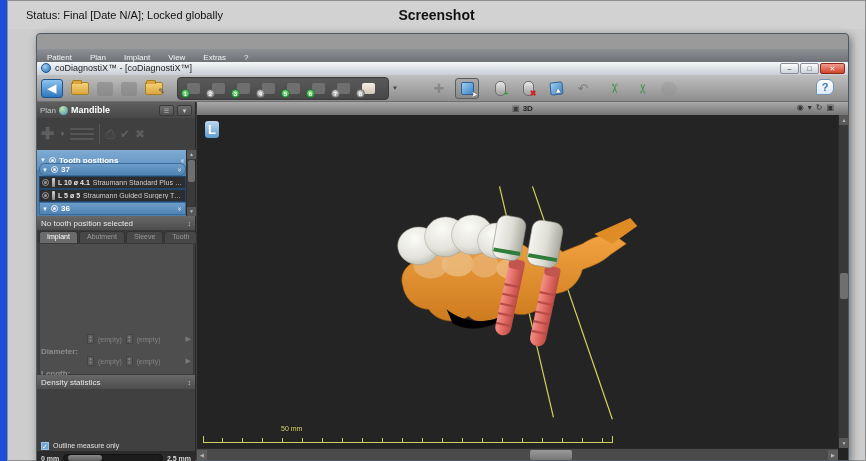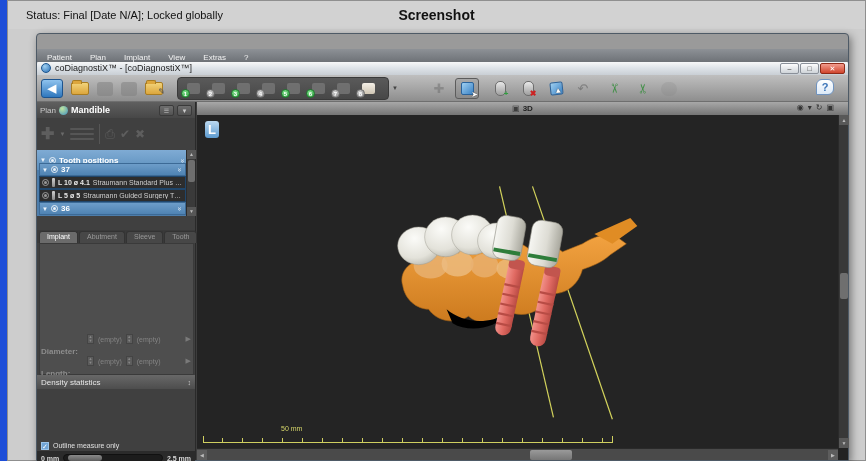--- a/index.html
+++ b/index.html
@@ -325,21 +325,21 @@
           <span class="st-g">✖</span>
         </div>
 
         <div class="tooth-panel">
           <div class="sec-header" style="top:0;">
             <span class="tri">▼</span>
             <span class="eye"></span>
             <span class="sec-title">Tooth positions</span>
             <span class="chev2">»</span>
           </div>
-          <div class="grp-header" style="top:13px;">
+          <div class="grp-header" style="top:13px;border-radius:6px;">
             <span class="tri">▼</span>
             <span class="eye"></span>
             <span class="grp-id">37</span>
             <span class="chev2" style="margin-right:2px;">»</span>
           </div>
           <div class="impl-row" style="top:26px;">
             <span class="eye-d"></span>
             <span class="impl-glyph"></span>
             <span class="row-label">L 10 ø 4.1</span>
             <span class="row-desc">Straumann Standard Plus Ro...</span>
@@ -356,20 +356,24 @@
             <span class="grp-id">36</span>
             <span class="chev2" style="margin-right:2px;">»</span>
           </div>
         </div>
         <div class="side-scroll">
           <div class="ss-arrow" style="top:0;">▲</div>
           <div class="ss-thumb"></div>
           <div class="ss-arrow" style="bottom:0;">▼</div>
         </div>
 
+        <div class="noselect-bar">
+          <span class="noselect-text">No tooth position selected</span>
+          <span class="updown">↕</span>
+        </div>
 
         <div class="tabs">
           <span class="tab active">Implant</span>
           <span class="tab">Abutment</span>
           <span class="tab">Sleeve</span>
           <span class="tab">Tooth</span>
         </div>
 
         <div class="tab-content"></div>
 

